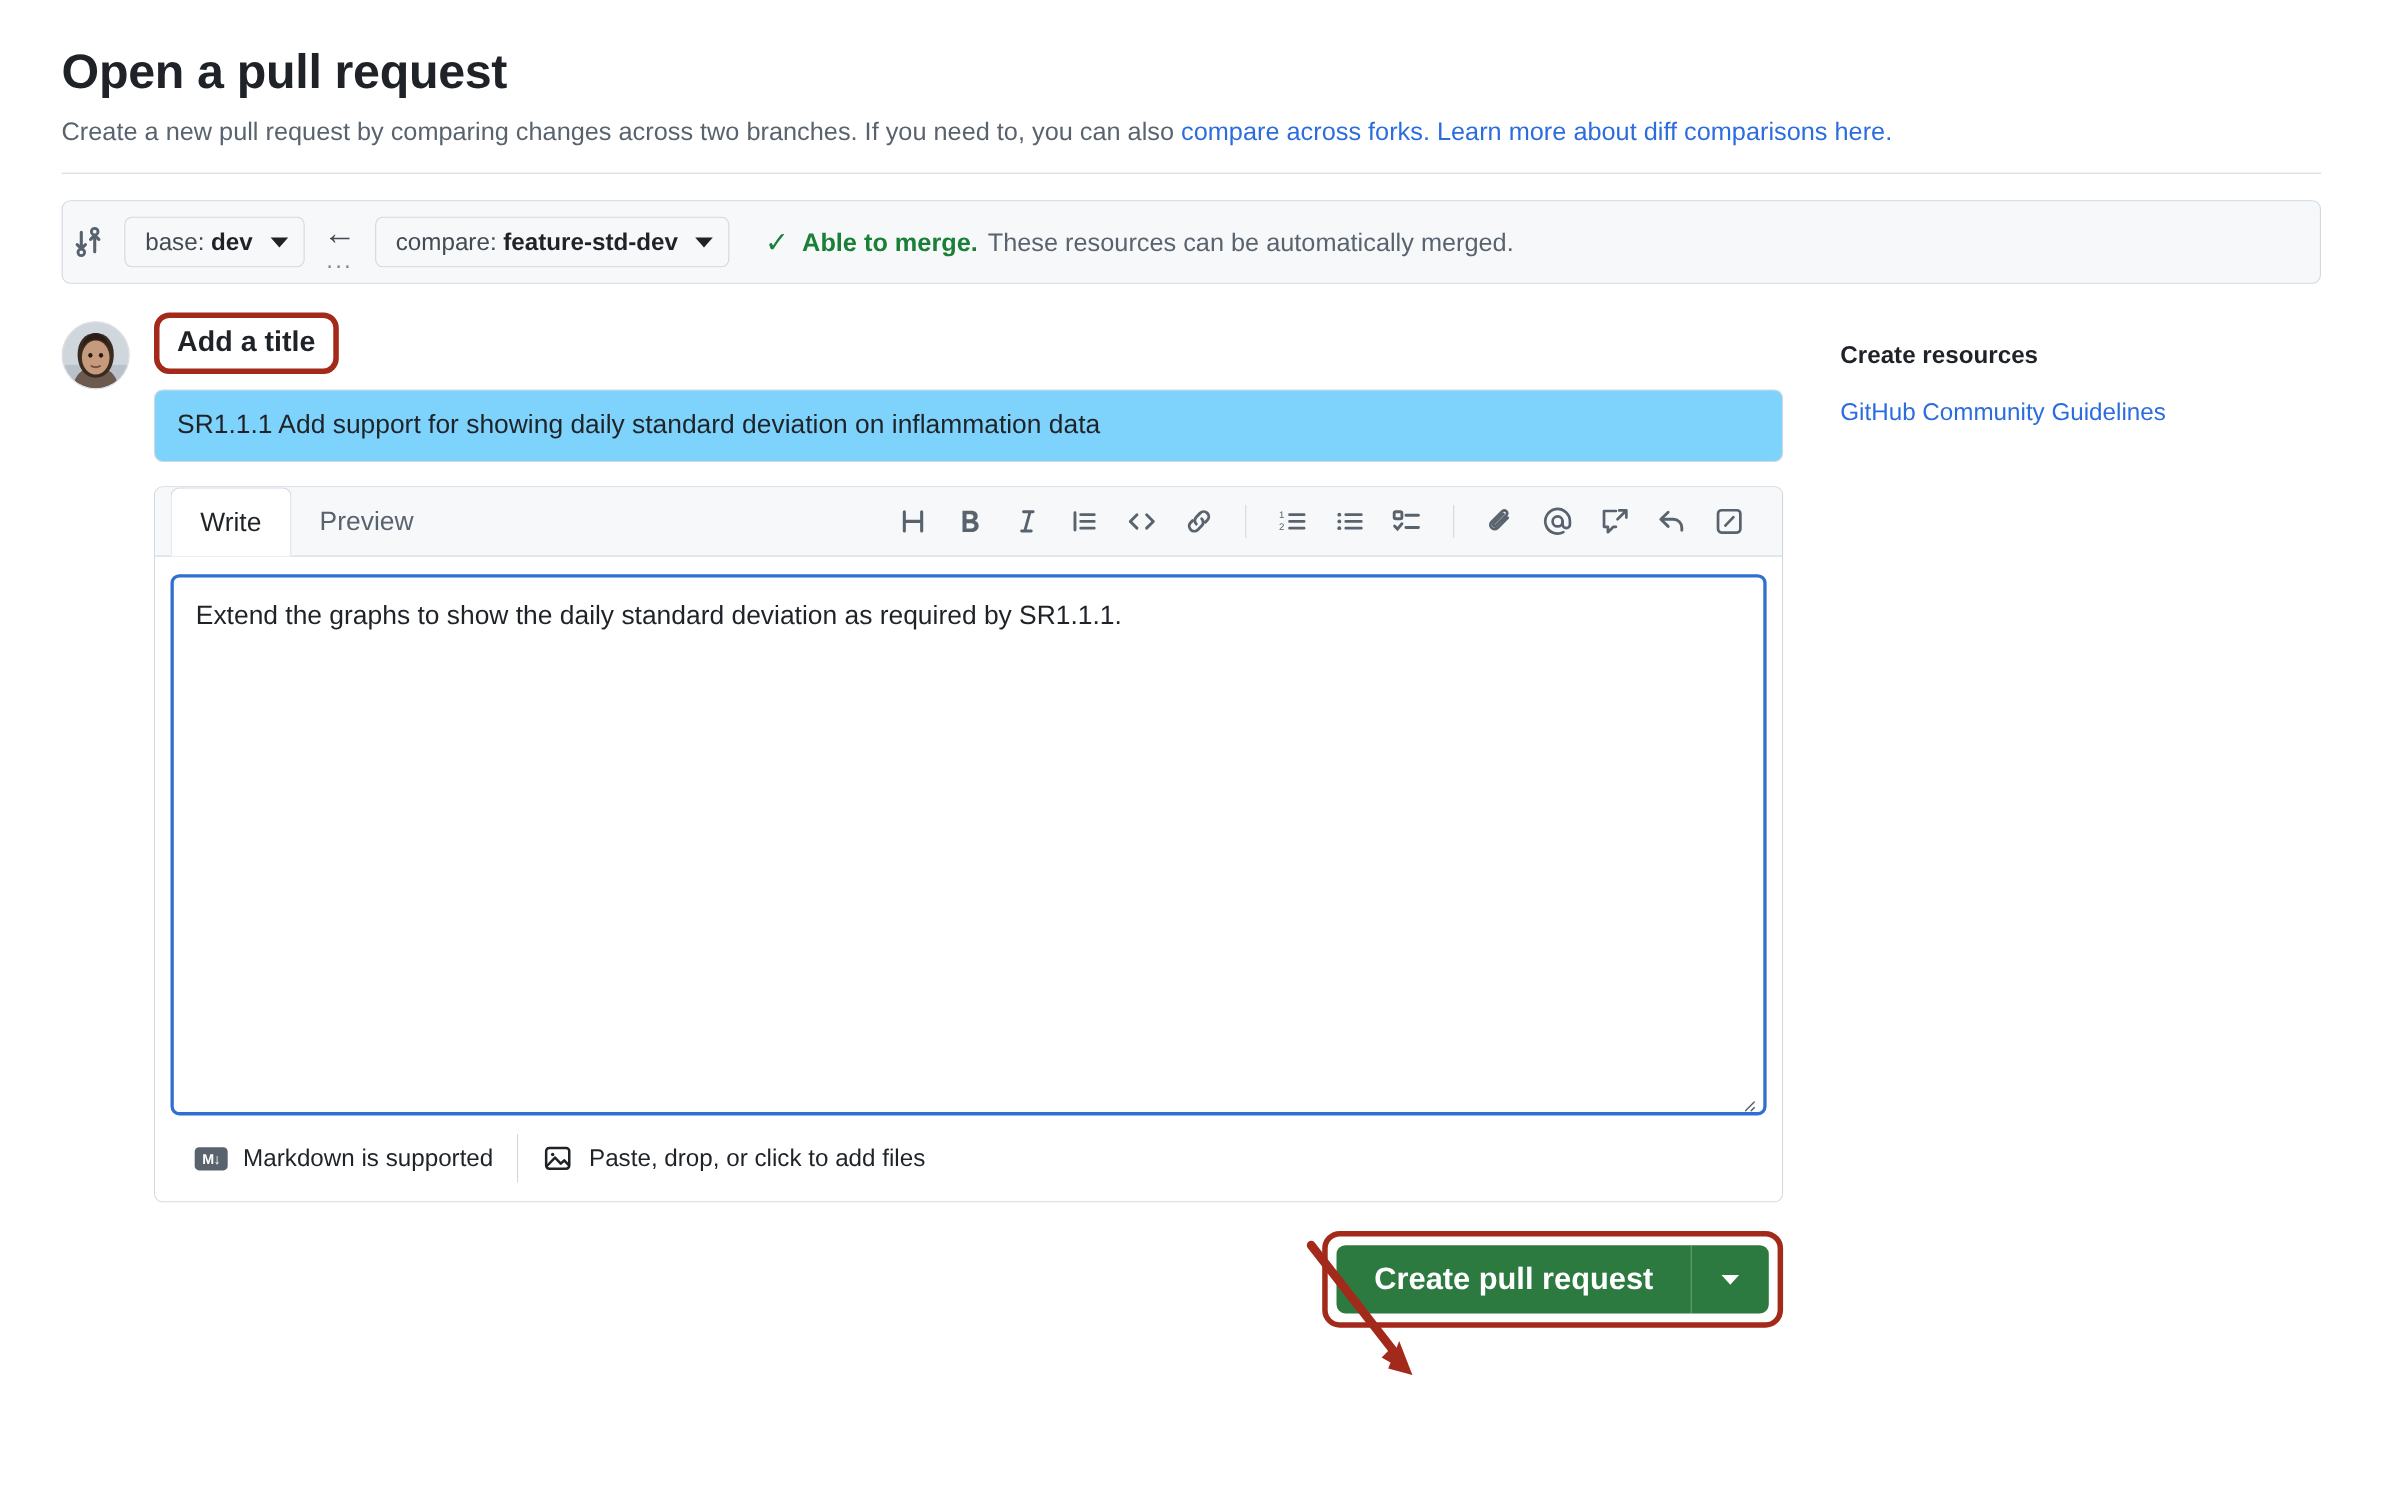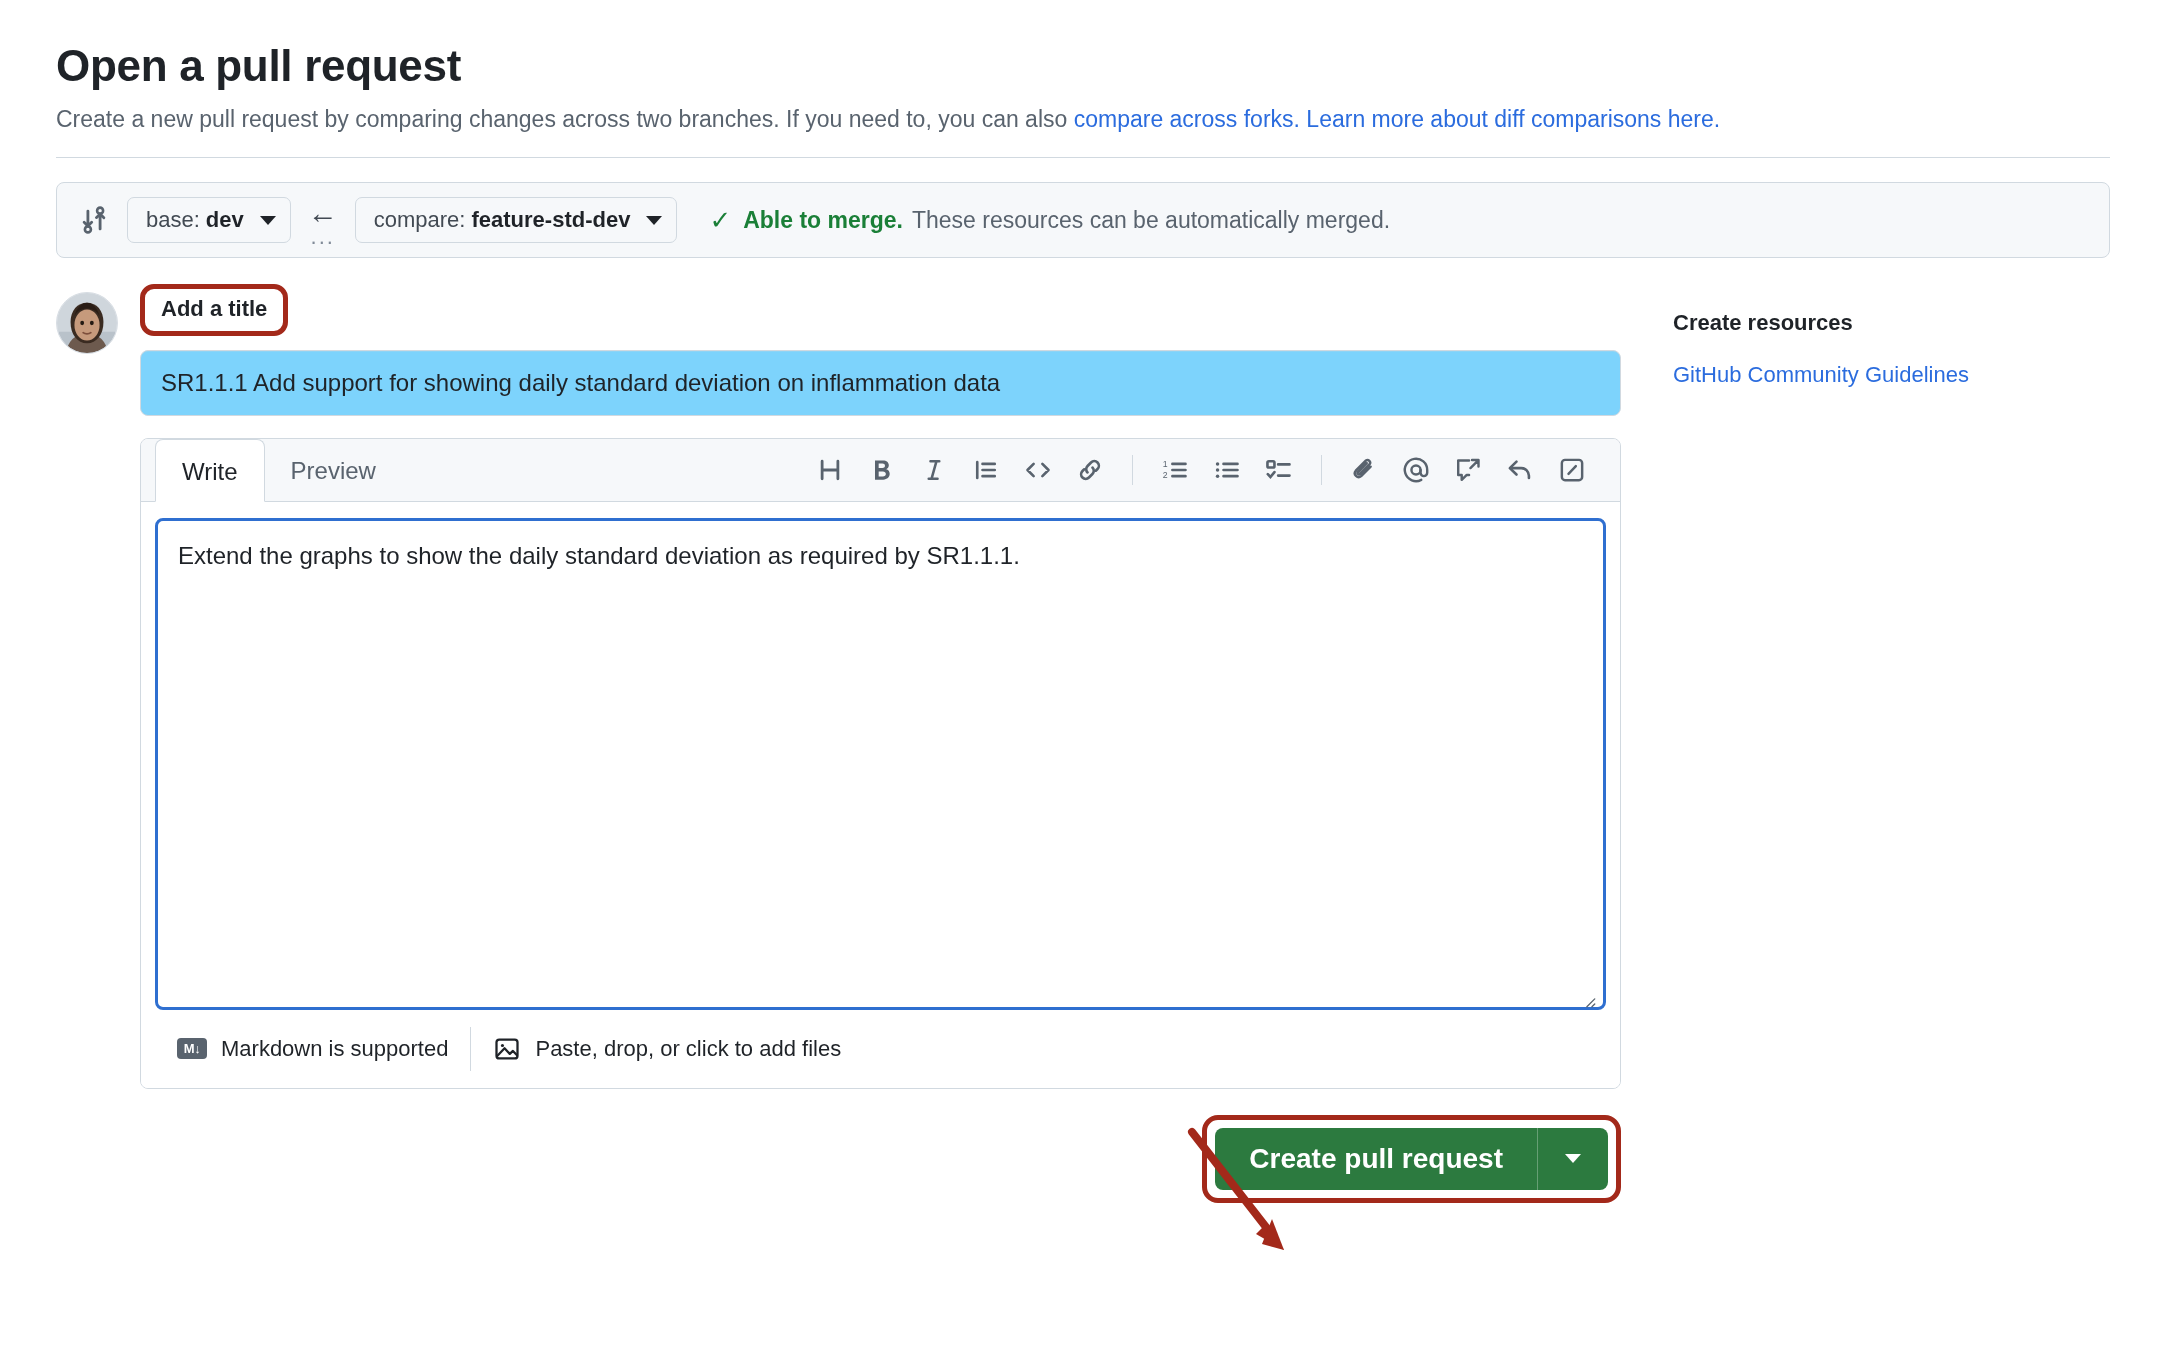--- a/index.html
+++ b/index.html
@@ -47,21 +47,21 @@
 
   
   .compare-bar {
     margin: 24px 56px 0 56px;
     background: #f6f8fa;
     border: 1px solid #d1d9e0;
     border-radius: 8px;
     height: 76px;
     display: flex;
     align-items: center;
-    padding: 0 22px;
+    padding: 0 8px;
     box-sizing: border-box;
     position: relative;
   }
   .compare-icon {
     width: 30px;
     height: 30px;
     margin-right: 18px;
     flex: none;
     color: #59636e;
   }
@@ -182,21 +182,21 @@
     position: relative;
   }
 
   
   .annot-box {
     display: inline-block;
     border: 5px solid #a3291a;
     border-radius: 14px;
     background: #ffffff;
     padding: 7px 16px 9px 16px;
-    font-size: 22px;
+    font-size: 26px;
     font-weight: 700;
     color: #1f2328;
     line-height: 1.15;
     position: relative;
     z-index: 5;
   }
 
   .title-input {
     margin-top: 14px;
     height: 66px;

